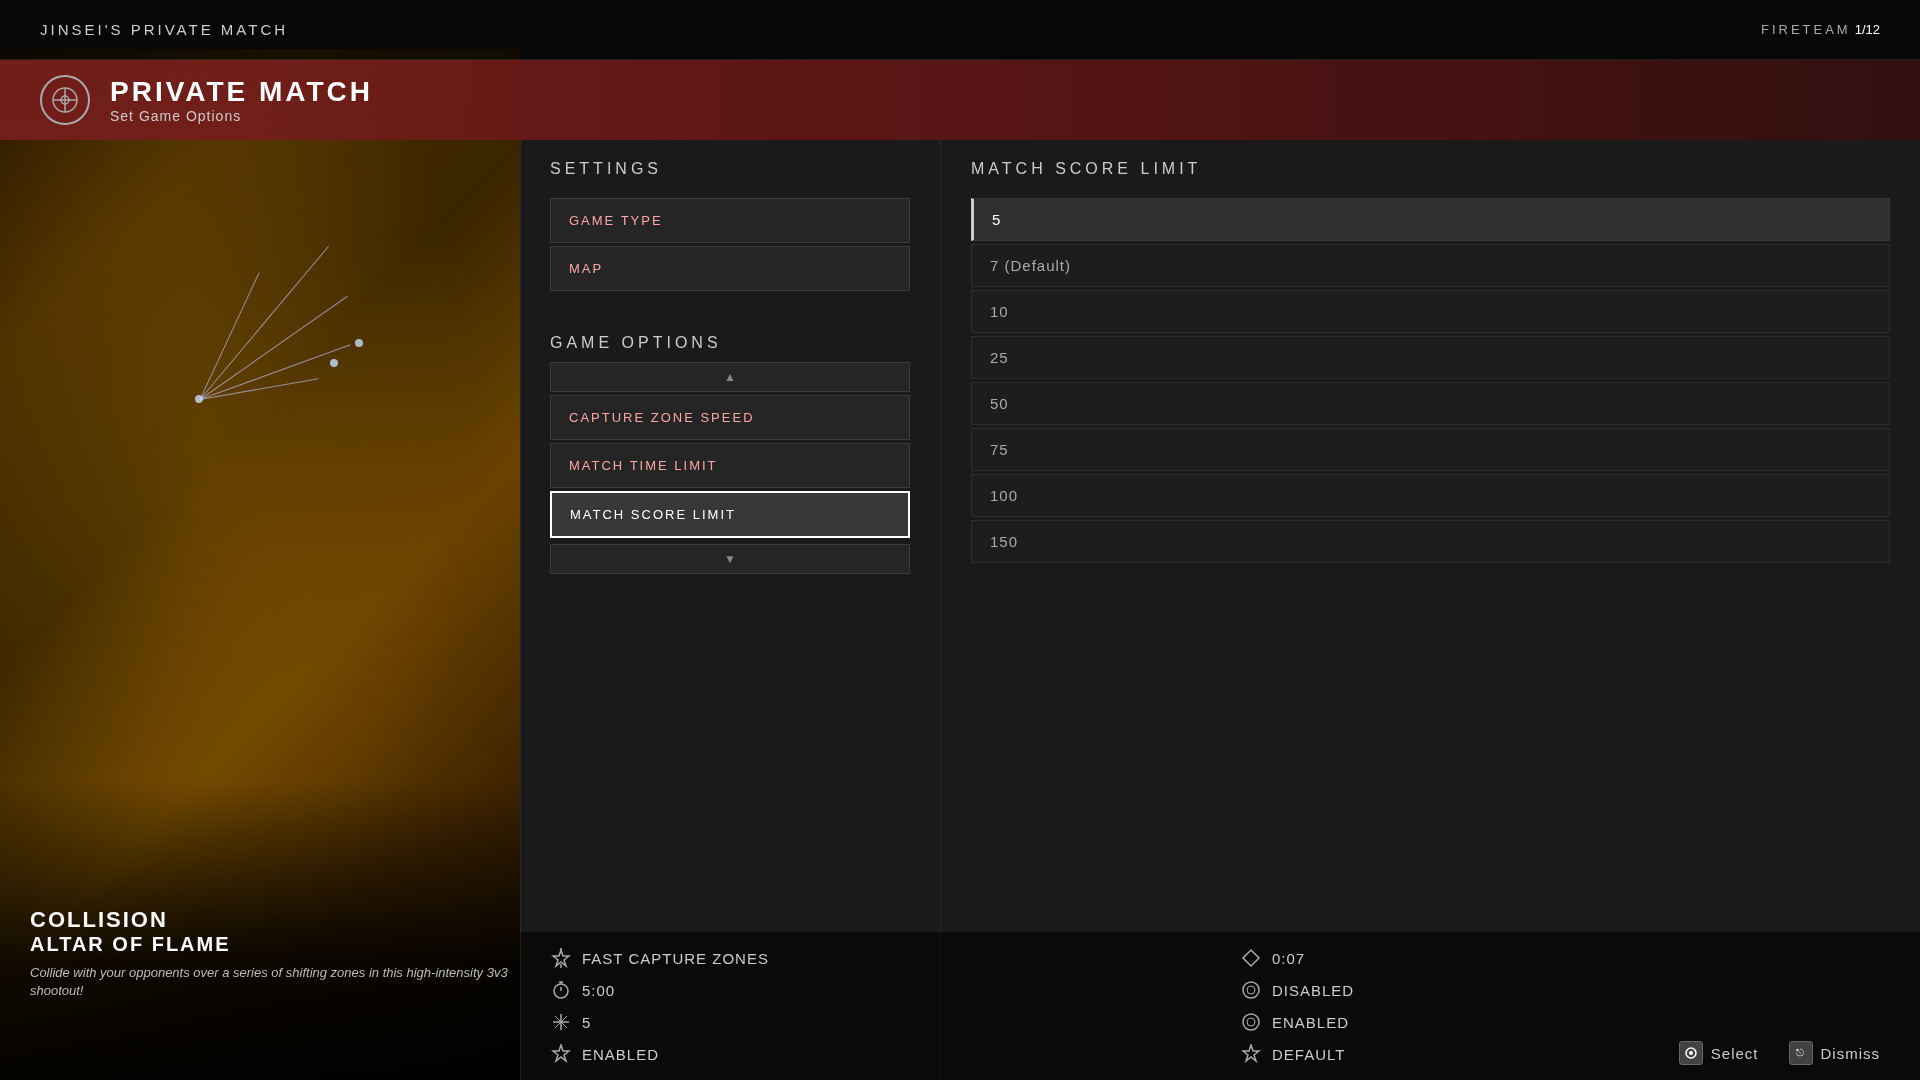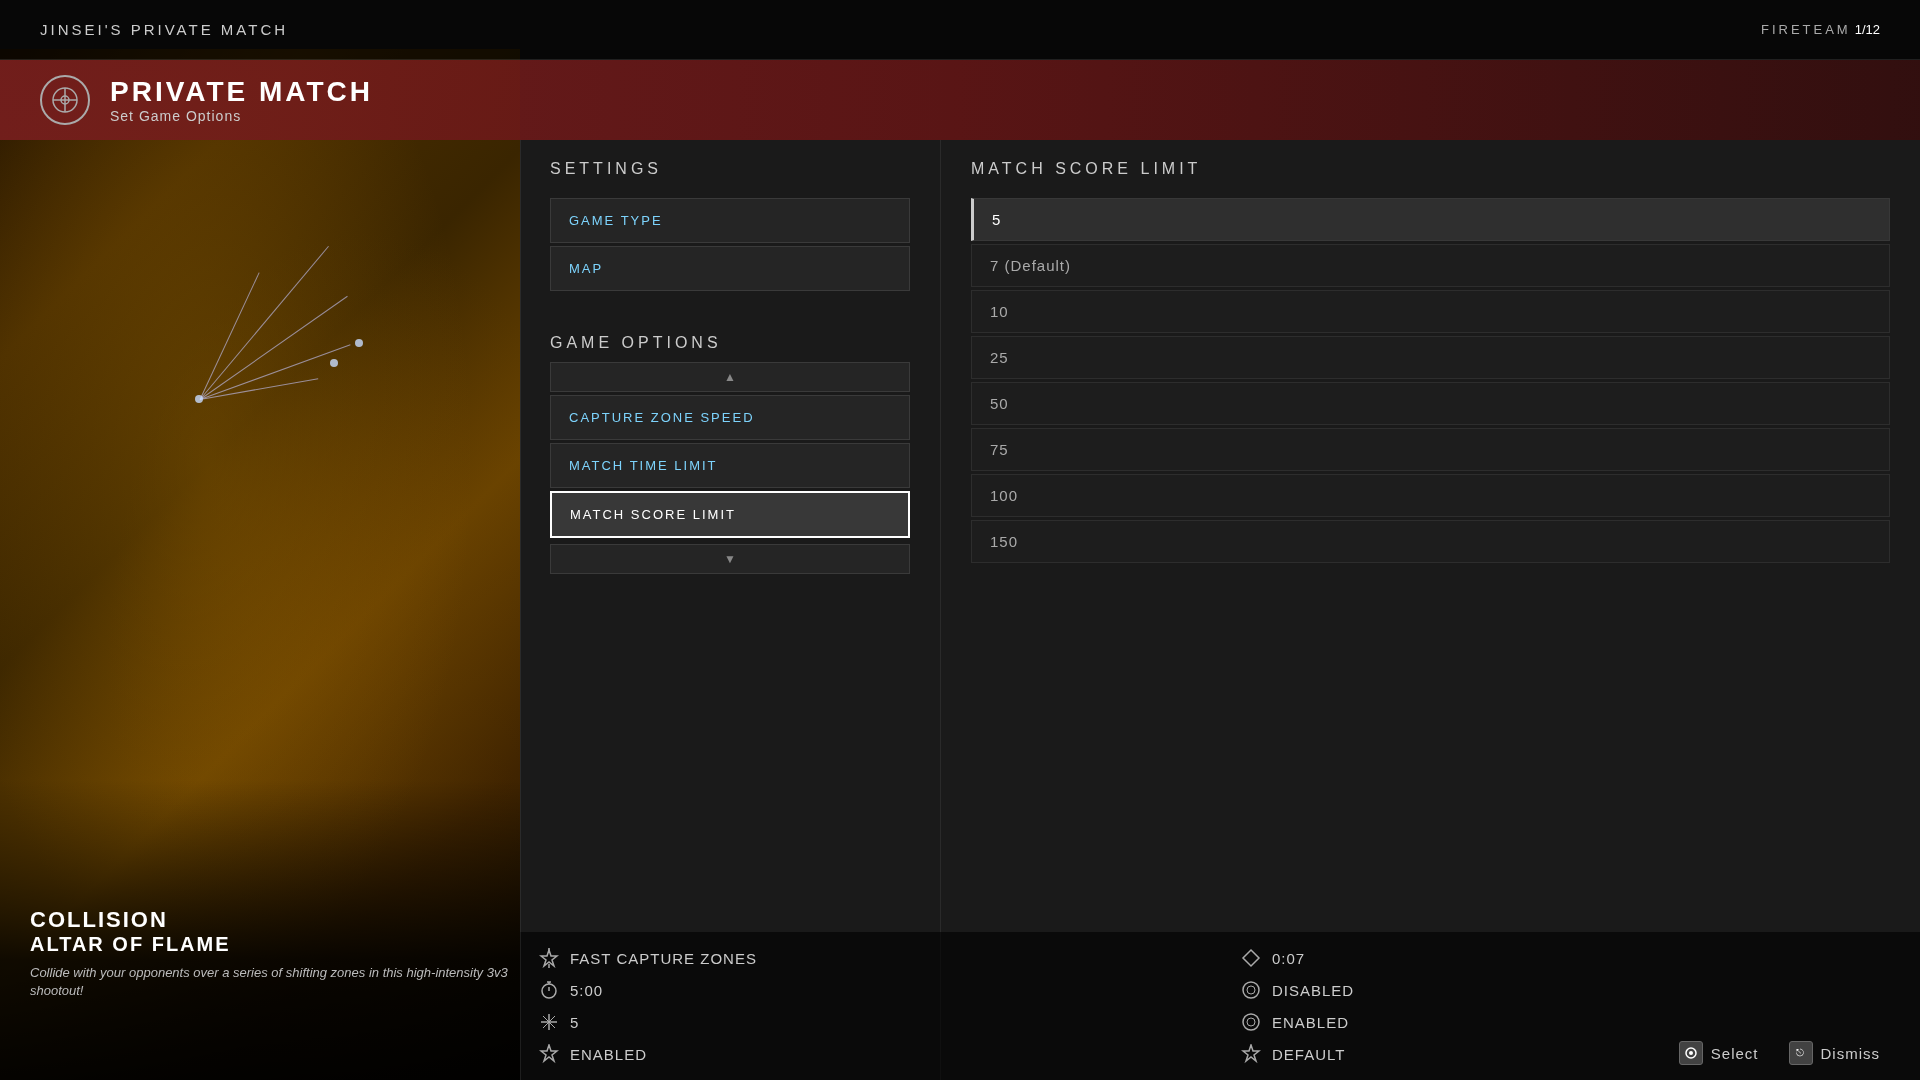--- a/index.html
+++ b/index.html
@@ -170,21 +170,21 @@
       margin-bottom: 20px;
     }
 
     .settings-row {
       background: rgba(40,40,40,0.8);
       border: 1px solid rgba(80,80,80,0.5);
       padding: 14px 18px;
       margin-bottom: 3px;
       font-size: 13px;
       letter-spacing: 2px;
-      color: #7dd3fc;
+      color: #fca5a5;
       cursor: pointer;
     }
 
     .settings-row.active {
       background: rgba(60,60,60,0.9);
       border: 2px solid #fff;
       color: #fff;
     }
 
     #game-options-title {
@@ -206,21 +206,21 @@
       color: #888;
       font-size: 12px;
     }
 
     
     #bottom-info {
       position: absolute;
       bottom: 0;
       left: 520px;
       right: 0;
-      padding: 15px 18px;
+      padding: 15px 30px;
       background: rgba(0,0,0,0.6);
       display: flex;
       align-items: flex-start;
       gap: 0;
     }
 
     #bottom-left {
       flex: 1;
       display: flex;
       flex-direction: column;

